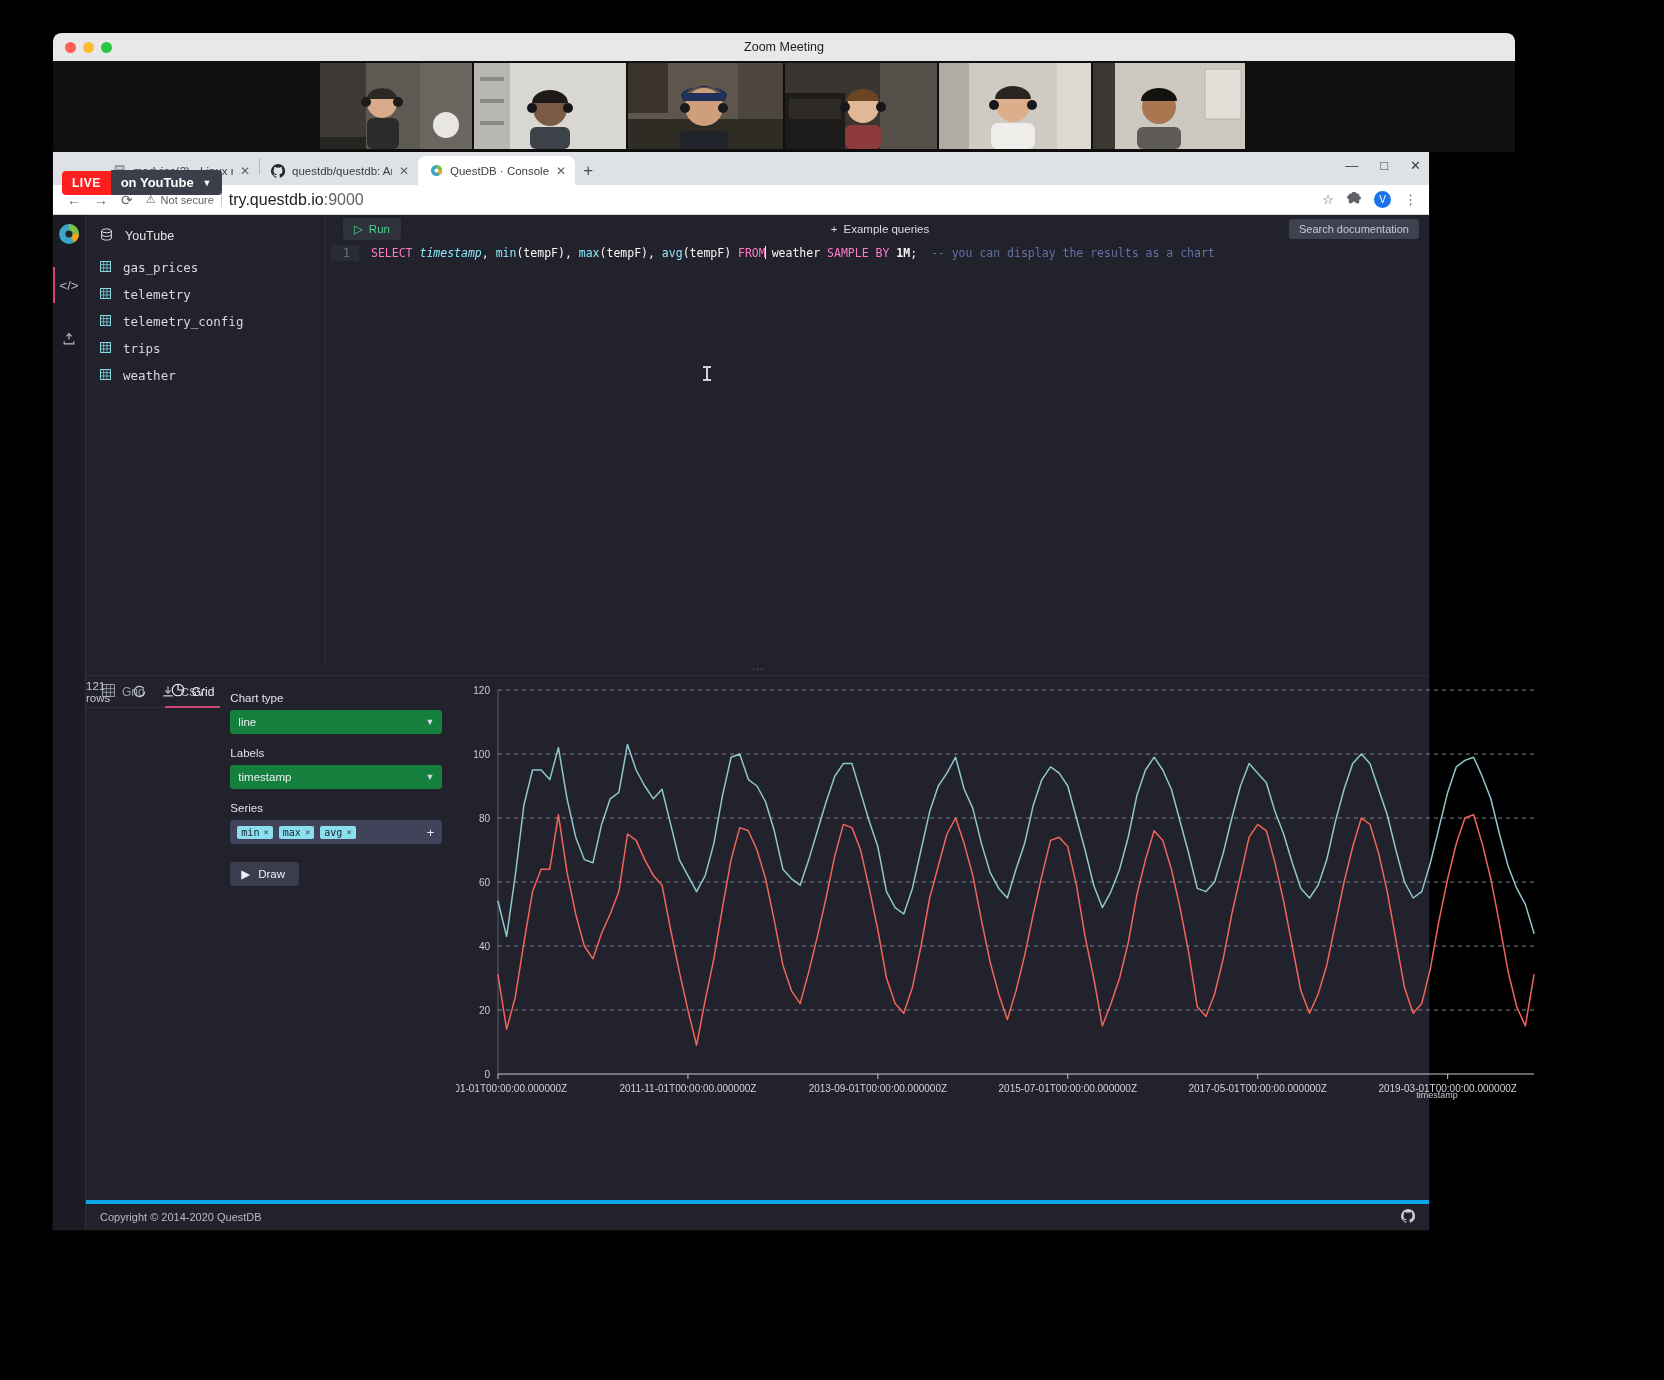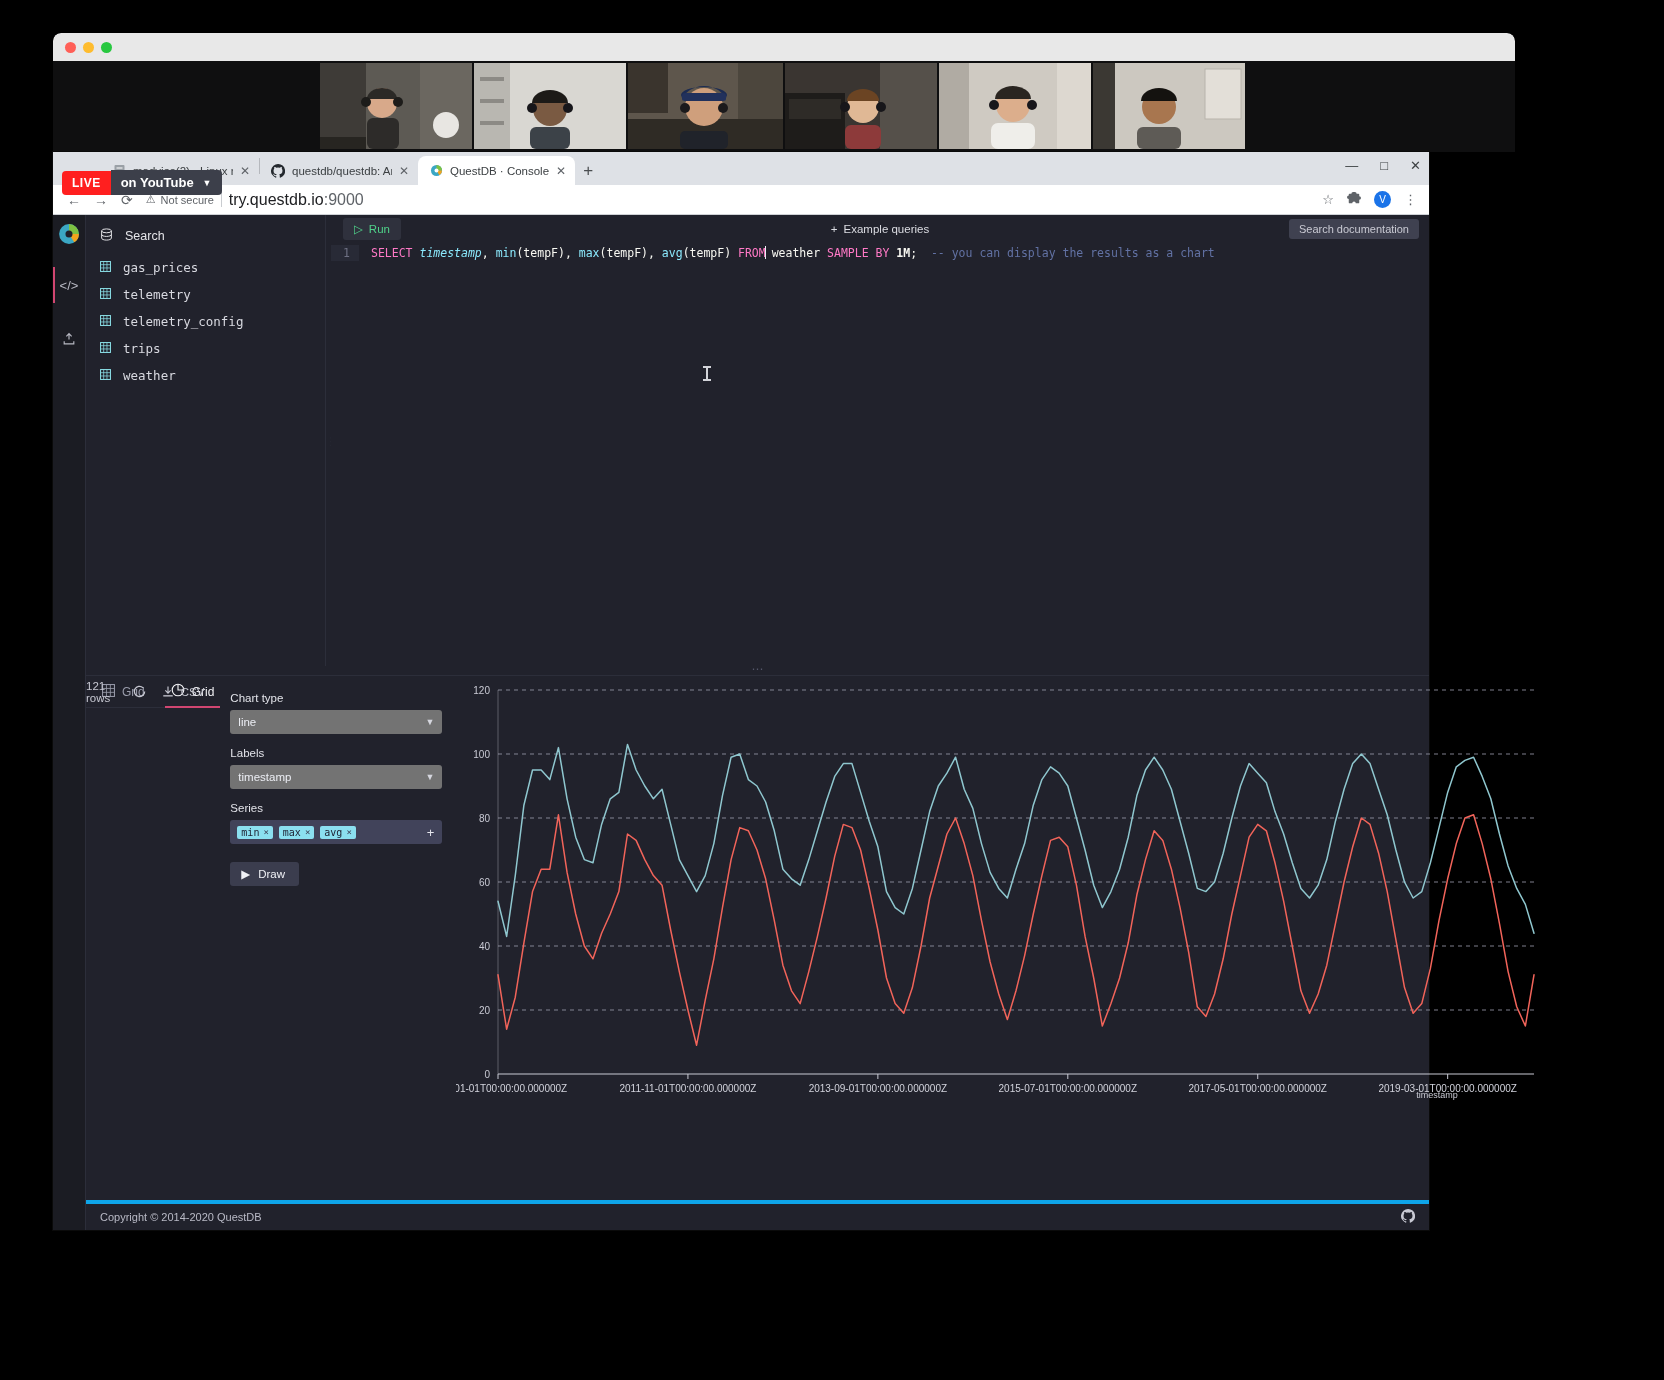--- a/index.html
+++ b/index.html
@@ -210,21 +210,21 @@
   .res-right {
     position: absolute; right: 12px; display: flex; align-items: center; gap: 14px;
     font-size: 11.5px; color: #c7c8d2;
   }
   .icon-btn { display: flex; align-items: center; gap: 6px; color: #c7c8d2; }
 
   .chart-zone { flex: 1; display: flex; min-height: 0; }
   .chart-controls { width: 240px; padding: 16px 14px 0 14px; }
   .ctl-label { font-size: 11.5px; color: #e2e3e9; margin-bottom: 6px; }
   .select {
-    height: 24px; background: #737373; border-radius: 3px;
+    height: 24px; background: #15803d; border-radius: 3px;
     display: flex; align-items: center; padding: 12px 8px;
     font-size: 11.5px; color: #eceef4; margin-bottom: 13px;
     position: relative;
   }
   .select .chev { position: absolute; right: 8px; font-size: 9px; color: #d5d6de; }
   .tagbox {
     min-height: 24px; background: #41435a; border-radius: 3px;
     display: flex; align-items: center; gap: 6px; padding: 0 7px;
     margin-bottom: 18px; position: relative;
   }
@@ -274,20 +274,21 @@
 
 <div id="root">
 
   <div class="zoom-window">
     <div class="zoom-titlebar">
       <div class="traffic">
         <div class="dot r"></div>
         <div class="dot y"></div>
         <div class="dot g"></div>
       </div>
+      <div class="zoom-title">Zoom Meeting</div>
     </div>
     <div class="video-strip">
       <div class="vtile">
         <svg width="152" height="86" viewBox="0 0 152 86">
             <rect width="152" height="86" fill="#5d5a54"></rect>
             <rect x="0" y="0" width="46" height="86" fill="#3e3b37"></rect>
             <rect x="100" y="0" width="52" height="86" fill="#6b6760"></rect>
             <circle cx="62" cy="40" r="15" fill="#d8a98a"></circle>
             <rect x="47" y="55" width="32" height="31" rx="6" fill="#2d2b29"></rect>
             <path d="M47 36 a15 11 0 0 1 30 0" fill="#2b2926"></path>
@@ -465,21 +466,21 @@
 
           <div class="tables-panel">
             <div class="tables-head">
               <span>
                 <svg width="13" height="13" viewBox="0 0 16 16">
                     <ellipse cx="8" cy="3.5" rx="6" ry="2.4" fill="none" stroke="#e4e4e8" stroke-width="1.2"></ellipse>
                     <path d="M2 3.5v9c0 1.3 2.7 2.4 6 2.4s6-1.1 6-2.4v-9" fill="none" stroke="#e4e4e8" stroke-width="1.2"></path>
                     <path d="M2 8c0 1.3 2.7 2.4 6 2.4s6-1.1 6-2.4" fill="none" stroke="#e4e4e8" stroke-width="1.2"></path>
                   </svg>
               </span>
-              <span>Search</span>
+              <span>YouTube</span>
             </div>
             <div class="tbl-row">
               <span class="tbl-ico">
                 <svg width="11" height="11" viewBox="0 0 12 12">
                     <rect x=".6" y=".6" width="10.8" height="10.8" fill="none" stroke="#8be0e8" stroke-width="1.1"></rect>
                     <path d="M.6 4h10.8M4 .6v10.8M7.6 .6v10.8M.6 7.6h10.8" stroke="#8be0e8" stroke-width=".8"></path>
                   </svg>
               </span>
               <span>gas_prices</span>
             </div>

